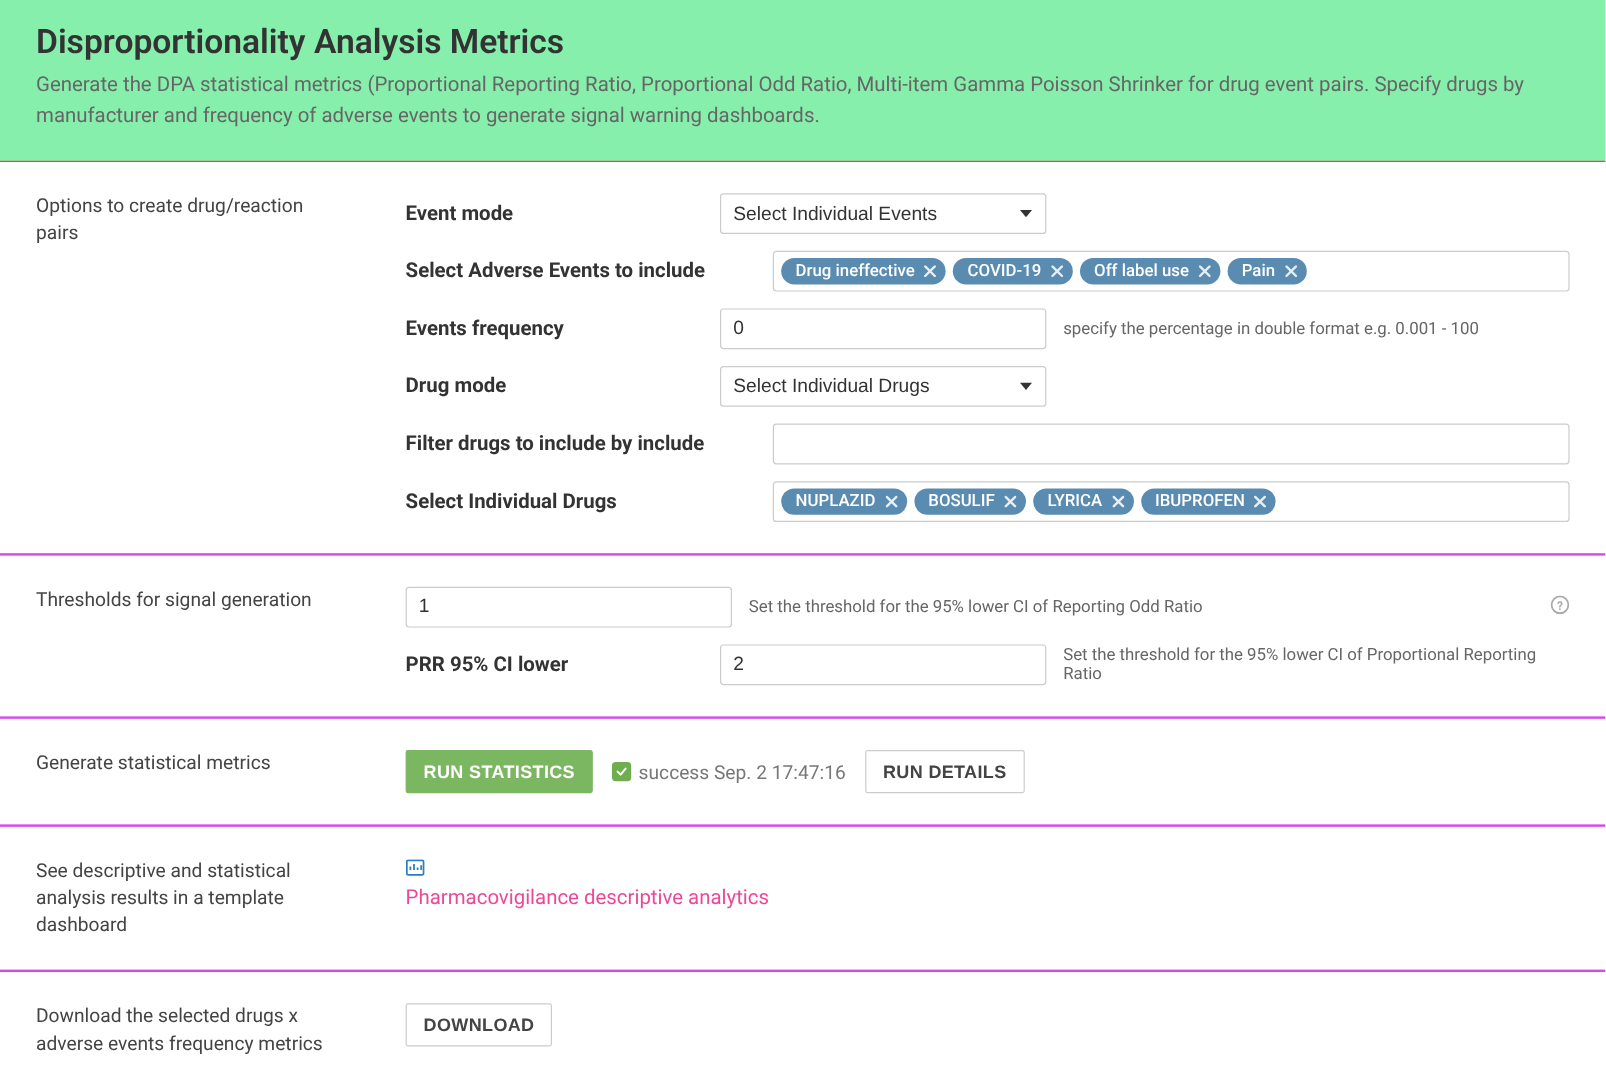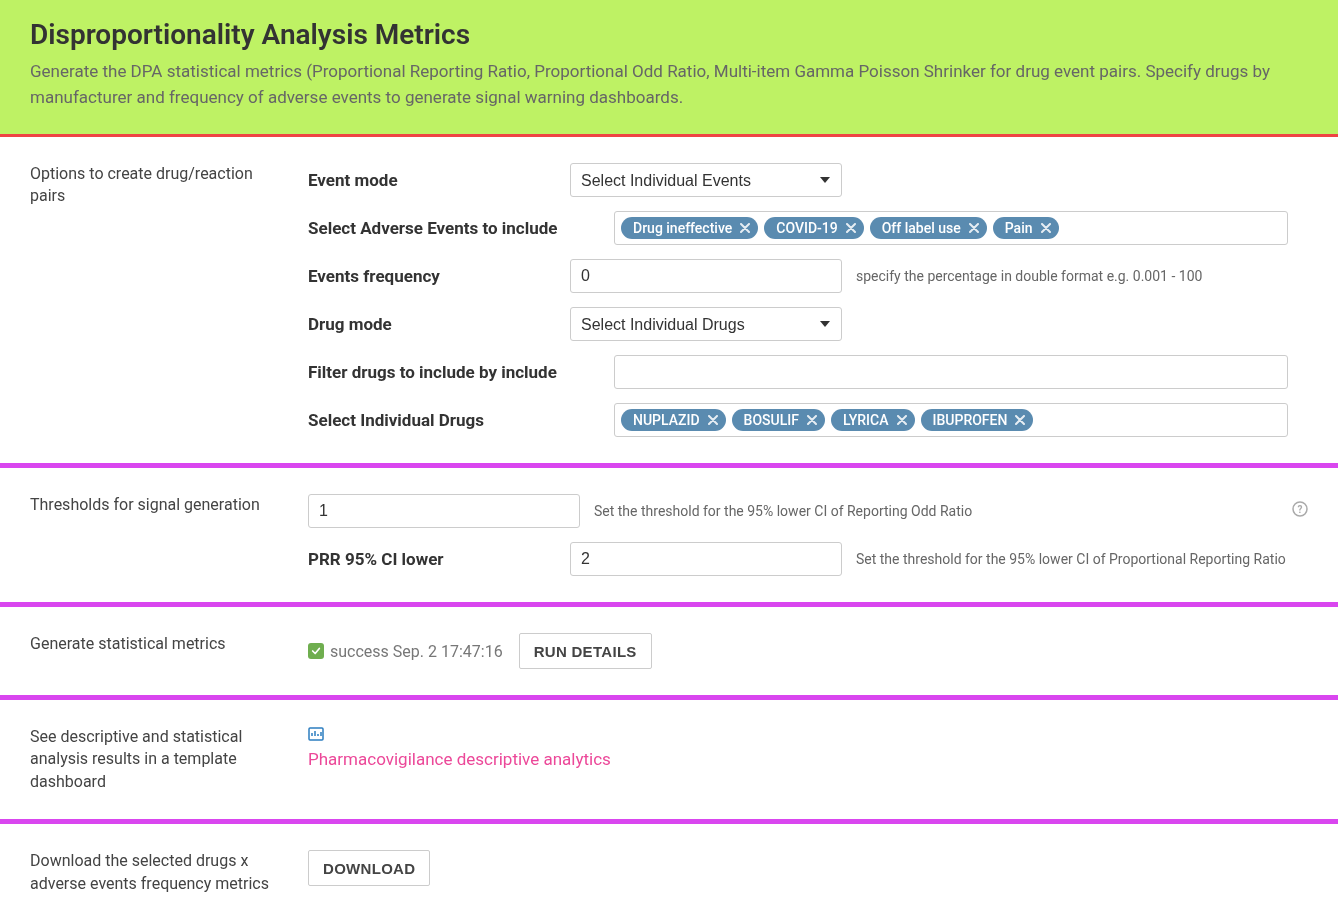--- a/index.html
+++ b/index.html
@@ -3,40 +3,41 @@
 <meta charset="utf-8">
 <style>
 * { box-sizing: border-box; margin: 0; padding: 0; }
 body {
   font-family: -apple-system, BlinkMacSystemFont, "Segoe UI", Roboto, "Helvetica Neue", Arial, sans-serif;
   background: #ffffff;
   color: #333;
   width: 1338px;
 }
 .header-section {
-  background: #bef264;
+  background: #86efac;
   padding: 18px 30px 24px 30px;
-  border-bottom: 3px solid #ef4444;
+  border-bottom: 1px solid #ef4444;
 }
 .page-title {
   font-size: 28px;
   font-weight: 600;
   color: #333;
   margin-bottom: 8px;
 }
 .page-desc {
   font-size: 17px;
   color: #666;
   line-height: 1.5;
   max-width: 1280px;
 }
 .section {
   display: flex;
   padding: 26px 30px;
-  border-bottom: 5px solid #d946ef;
+  border-bottom: 2px solid #d946ef;
+  gap: 30px;
 }
 .section-label {
   flex: 0 0 278px;
   font-size: 16px;
   color: #444;
   padding-right: 20px;
   line-height: 1.4;
 }
 .section-body {
   flex: 1;
@@ -349,20 +350,21 @@
       </div>
       <div class="form-hint">Set the threshold for the 95% lower CI of Proportional Reporting Ratio</div>
     </div>
   </div>
 </div>
 
 <div class="section">
   <div class="section-label">Generate statistical metrics</div>
   <div class="section-body">
     <div class="run-row">
+      <button class="btn btn-green">RUN STATISTICS</button>
       <span class="status-success">
         <span class="check-icon">
           <svg viewBox="0 0 12 12">
               <path d="M2 6 L5 9 L10 3" stroke="#fff" stroke-width="2" fill="none" stroke-linecap="round" stroke-linejoin="round"></path>
             </svg>
         </span>
         <span>success Sep. 2 17:47:16</span>
       </span>
       <button class="btn">RUN DETAILS</button>
     </div>

